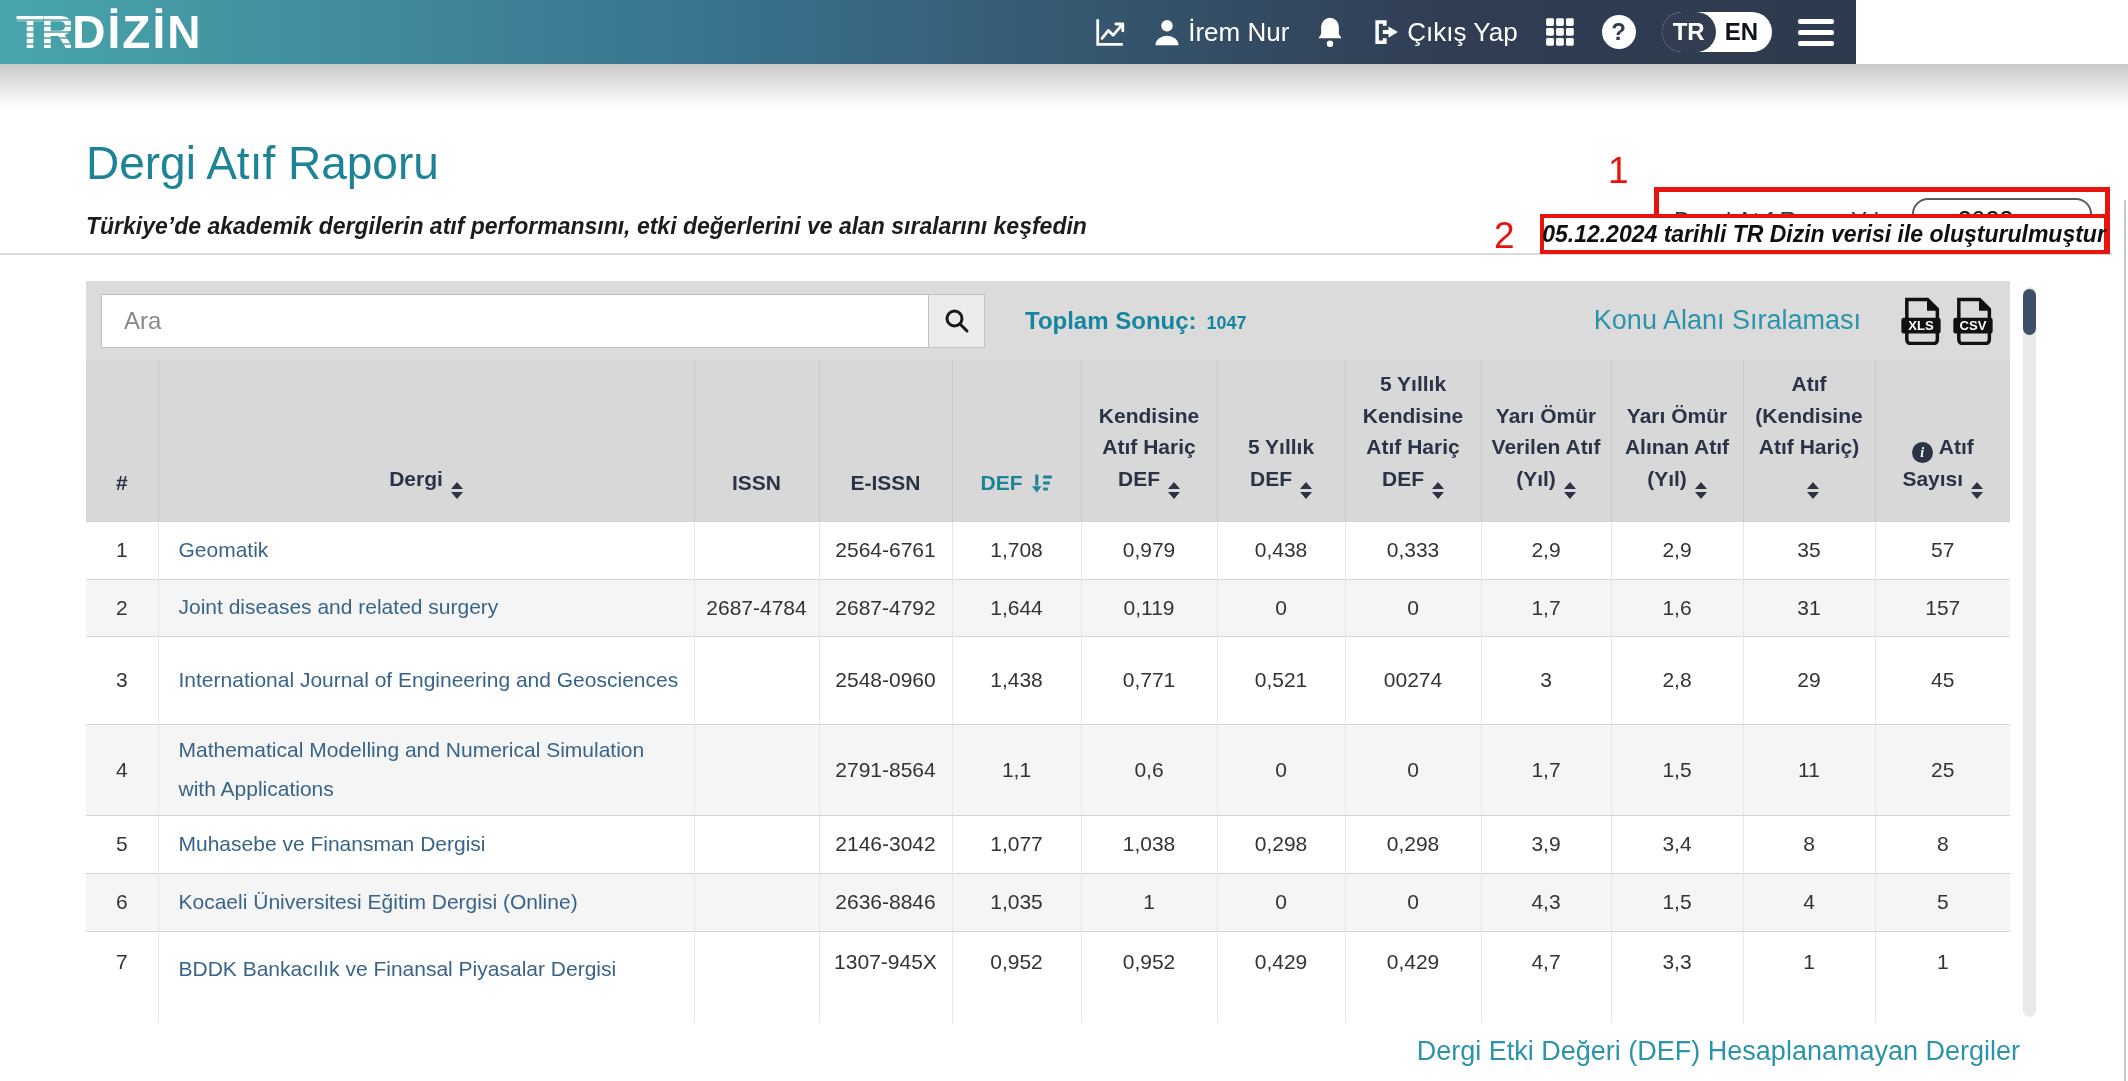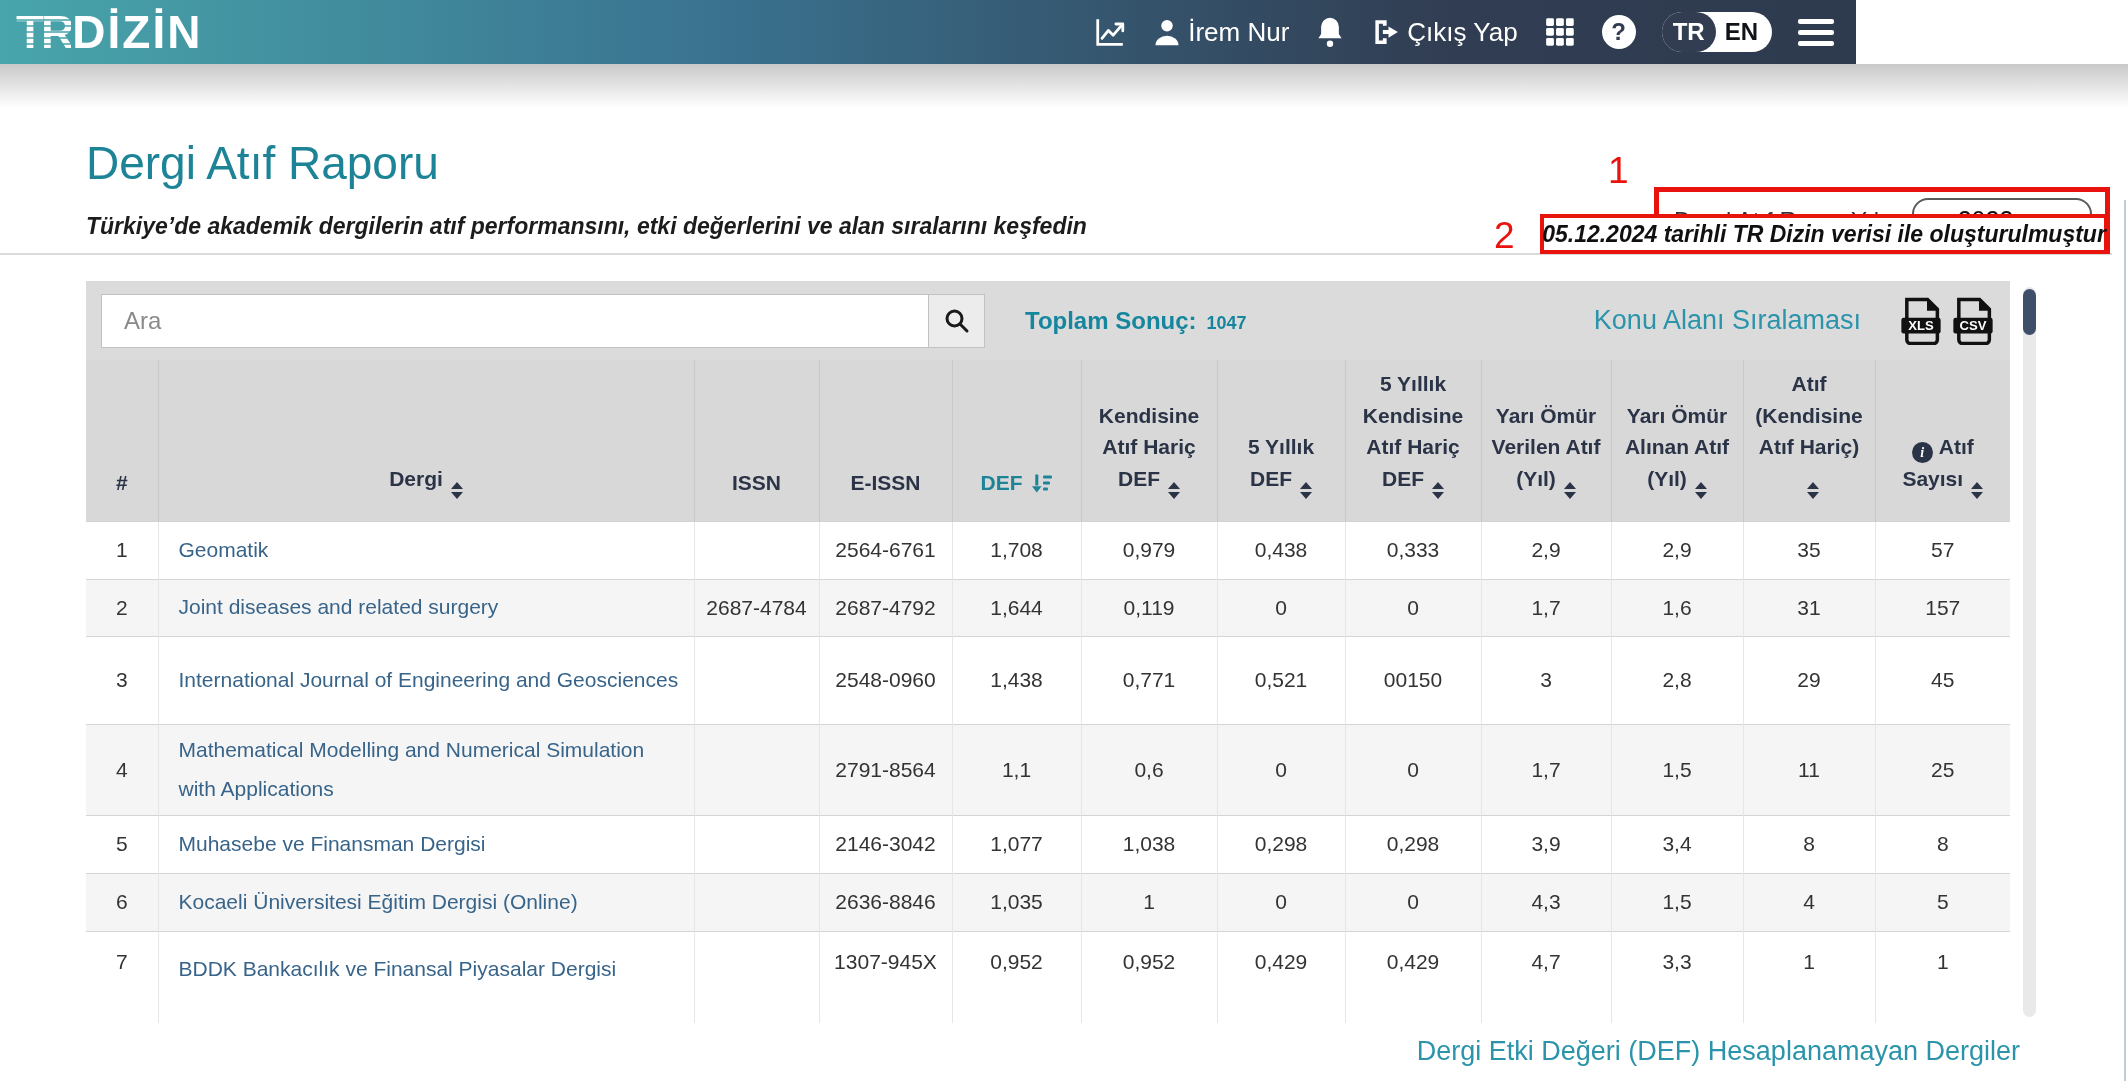--- a/index.html
+++ b/index.html
@@ -334,21 +334,21 @@
   </tr>
 
   <tr>
     <td class="c-idx">3</td>
     <td class="c-journal"><a class="journal-link">International Journal of Engineering and Geosciences</a></td>
     <td></td>
     <td>2548-0960</td>
     <td>1,438</td>
     <td>0,771</td>
     <td>0,521</td>
-    <td>00150</td>
+    <td>00274</td>
     <td>3</td>
     <td>2,8</td>
     <td>29</td>
     <td>45</td>
   </tr>
 
   <tr>
     <td class="c-idx">4</td>
     <td class="c-journal"><a class="journal-link">Mathematical Modelling and Numerical Simulation with Applications</a></td>
     <td></td>

